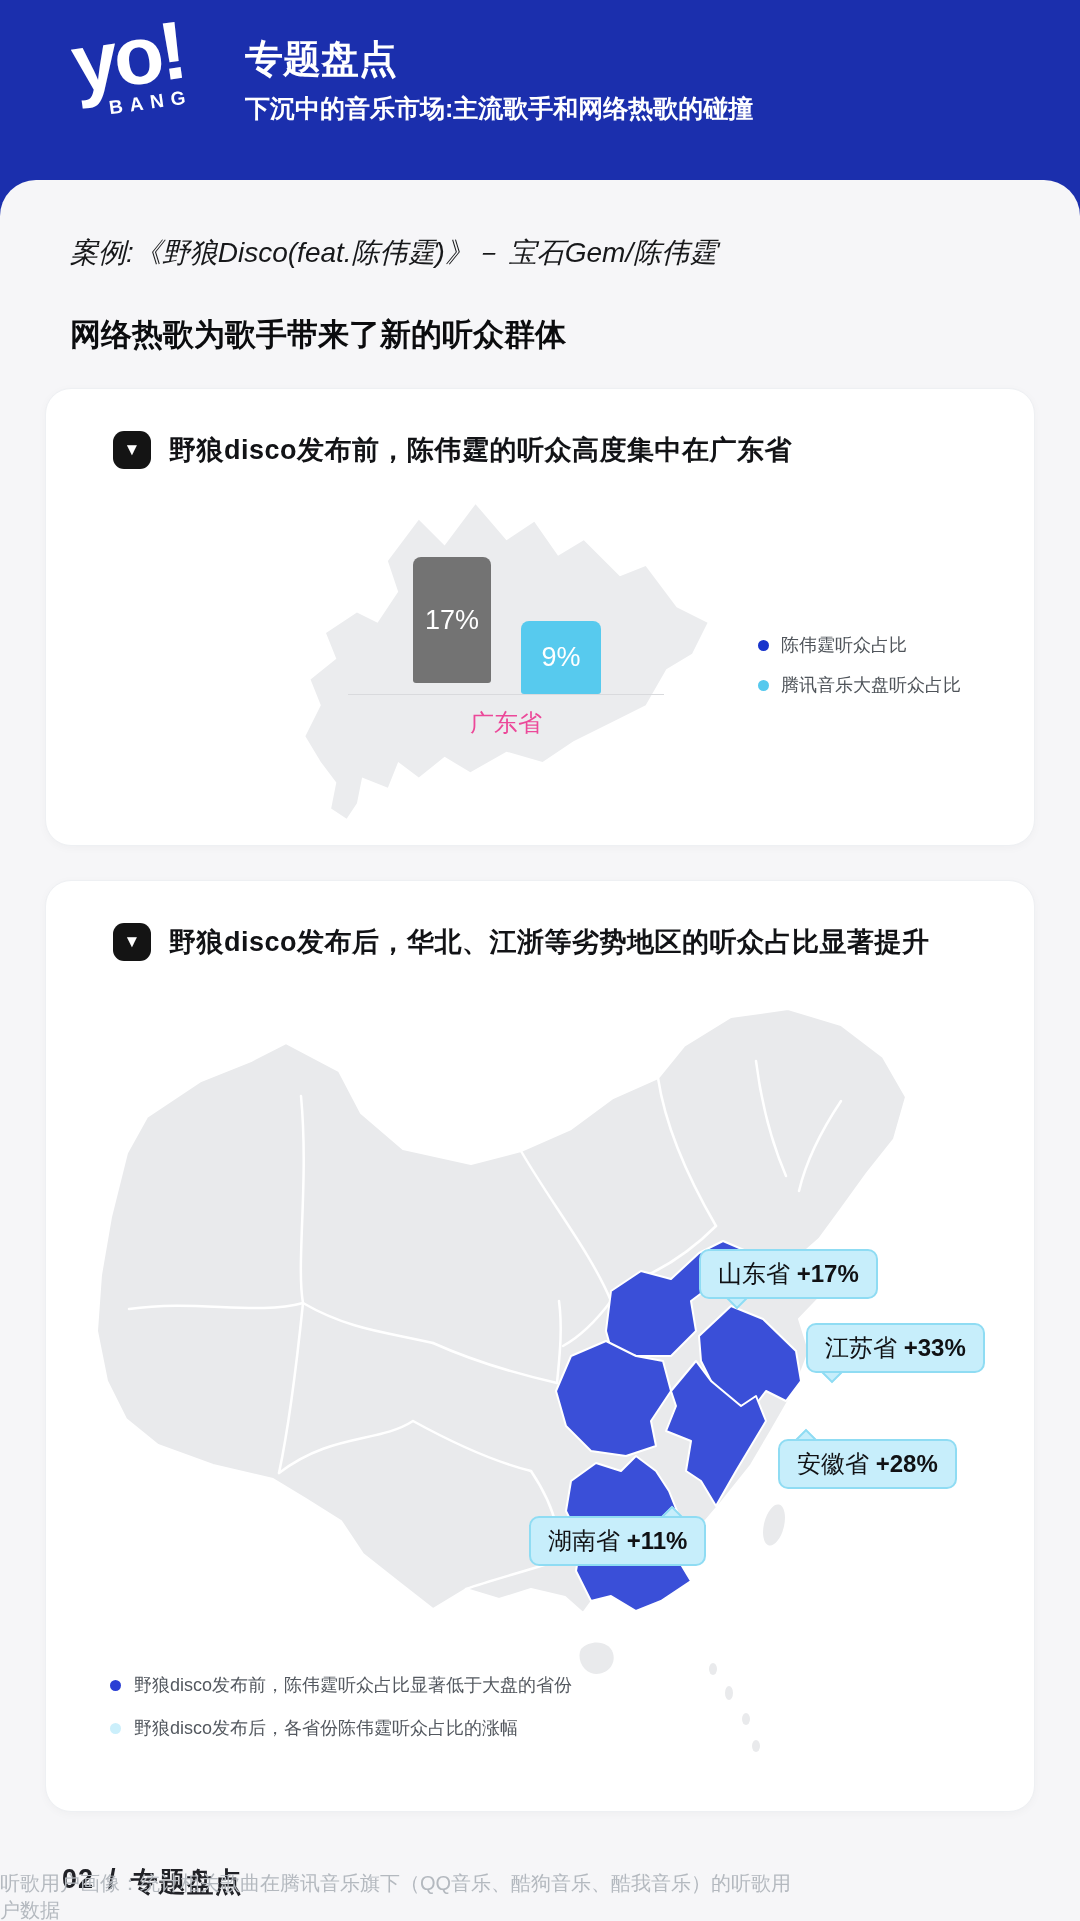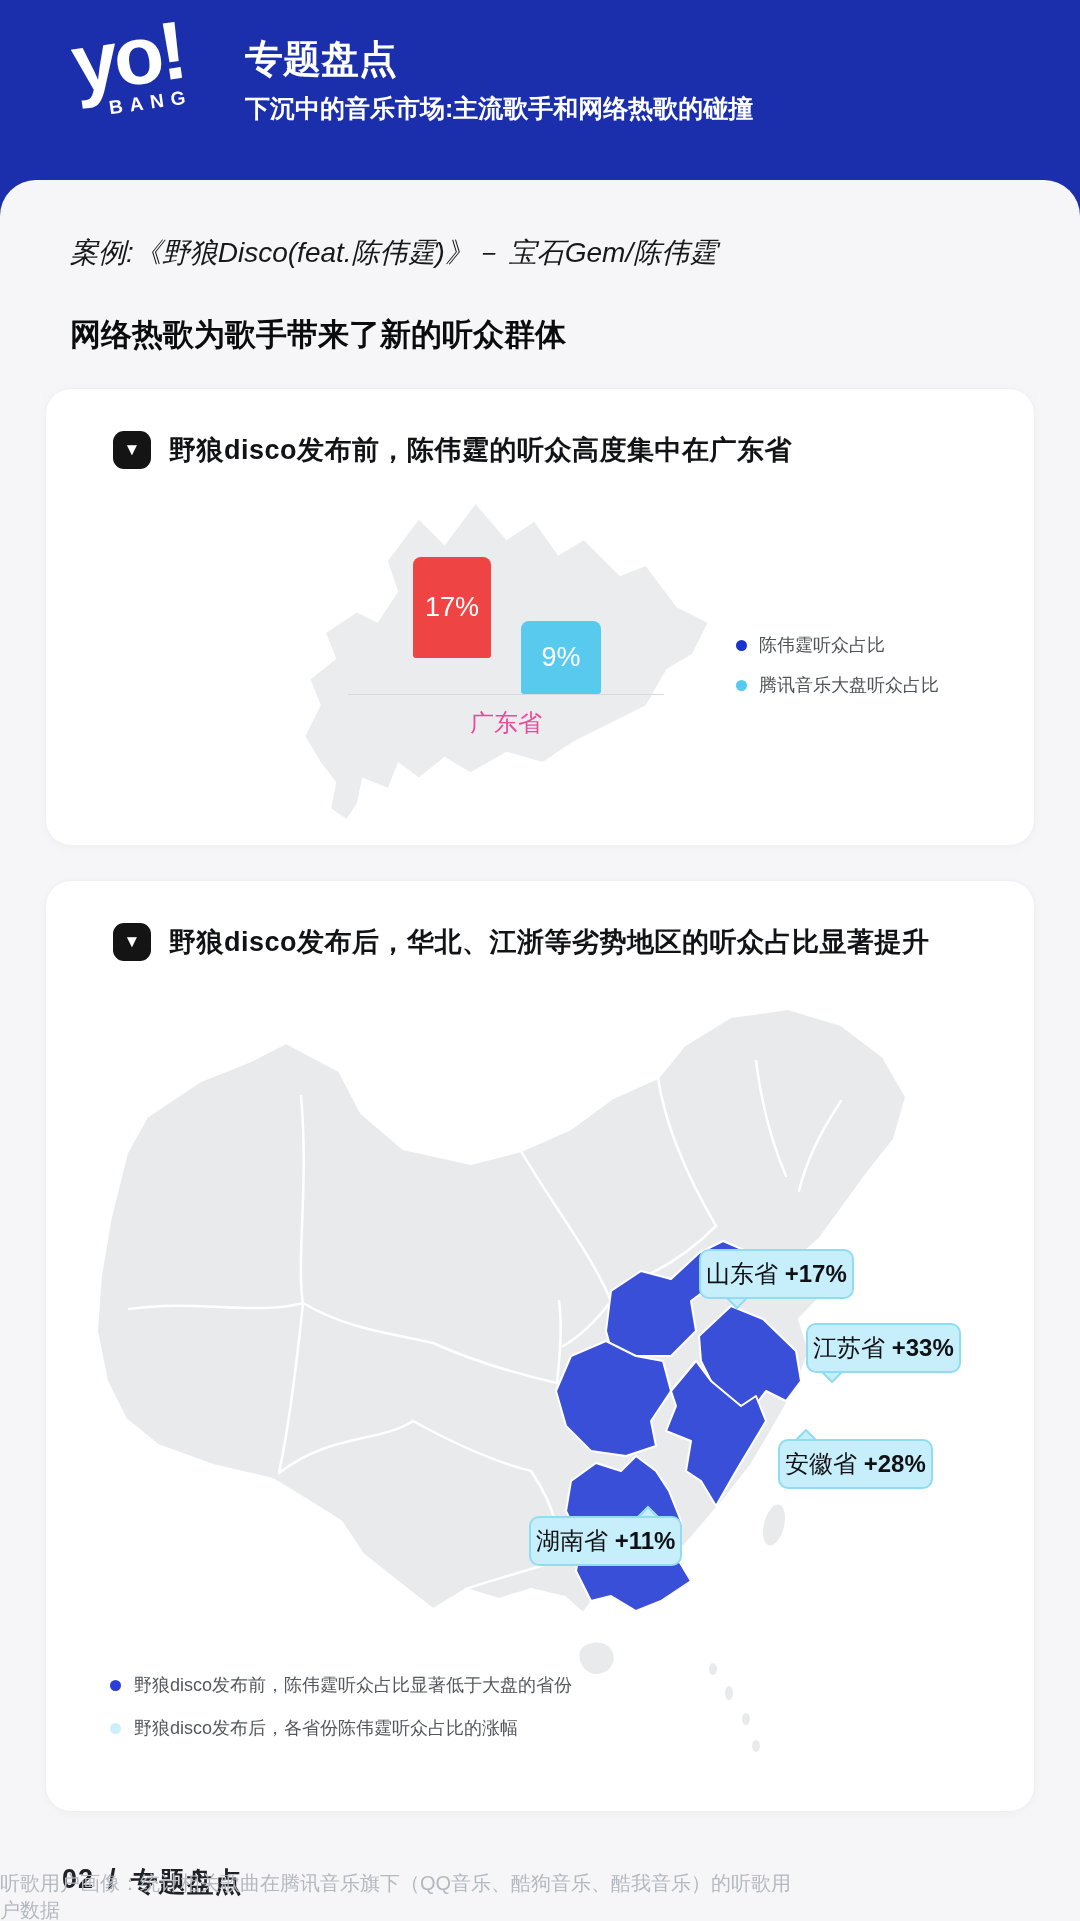--- a/index.html
+++ b/index.html
@@ -30,42 +30,42 @@
   .card2 { top:880px; height:932px; }
   .card-titlerow { position:absolute; left:67px; top:42px; display:flex; align-items:center; }
   .bullet { width:38px; height:38px; background:#141414; border-radius:11px; flex:0 0 auto;
             display:flex; align-items:center; justify-content:center; color:#fff; font-size:17px; }
   .card-title { margin-left:18px; font-size:27px; font-weight:700; color:#121316; letter-spacing:.5px; }
 
   
   .gd-map { position:absolute; left:215px; top:110px; }
   .bar { position:absolute; border-radius:8px 8px 3px 3px; display:flex;
          align-items:center; justify-content:center; color:#fff; font-size:27px; }
-  .bar-dark { left:367px; top:168px; width:78px; height:101px; background:#ef4444; }
+  .bar-dark { left:367px; top:168px; width:78px; height:126px; background:#737373; }
   .bar-cyan { left:475px; top:232px; width:80px; height:73px; background:#57caee; }
   .baseline { position:absolute; left:302px; top:305px; width:316px; height:1px; background:#d9dadd; }
   .axis-label { position:absolute; left:302px; top:318px; width:316px; text-align:center;
                 font-size:24px; color:#ec4899; }
   .legend { position:absolute; display:flex; flex-direction:column; }
-  .legend1 { left:690px; top:244px; gap:16px; }
+  .legend1 { left:712px; top:244px; gap:16px; }
   .legend-row { display:flex; align-items:center; }
   .dot { width:11px; height:11px; border-radius:50%; flex:0 0 auto; }
   .dot-darkblue { background:#1834cc; }
   .dot-cyan { background:#56c9ee; }
   .dot-mapblue { background:#2b3fd4; }
   .dot-paleblue { background:#cbeffb; }
   .legend1 .legend-label { margin-left:12px; font-size:18px; color:#4f545a; }
 
   
   .china-wrap { position:absolute; left:5px; top:120px; width:980px; height:760px; }
   .callout { position:absolute; }
   .callout .tip { position:absolute; width:16px; height:16px; background:#c7eefb;
                   border:2px solid #8fdcf3; transform:rotate(45deg); z-index:0; }
   .callout .box { position:relative; z-index:1; background:#c7eefb; border:2px solid #8fdcf3;
-                  border-radius:10px; padding:7px 5px; font-size:24px; color:#101114; white-space:nowrap; }
+                  border-radius:10px; padding:7px 17px; font-size:24px; color:#101114; white-space:nowrap; }
   .callout .c-val { font-weight:800; }
   .co-shandong { left:648px; top:248px; }
   .co-shandong .tip { bottom:-7px; left:30px; }
   .co-henan { left:493px; top:300px; }
   .co-henan .tip { bottom:-7px; right:28px; }
   .co-jiangsu { left:755px; top:322px; }
   .co-jiangsu .tip { bottom:-7px; left:18px; }
   .co-anhui { left:727px; top:438px; }
   .co-anhui .tip { top:-7px; left:20px; }
   .co-hunan { left:478px; top:515px; }

